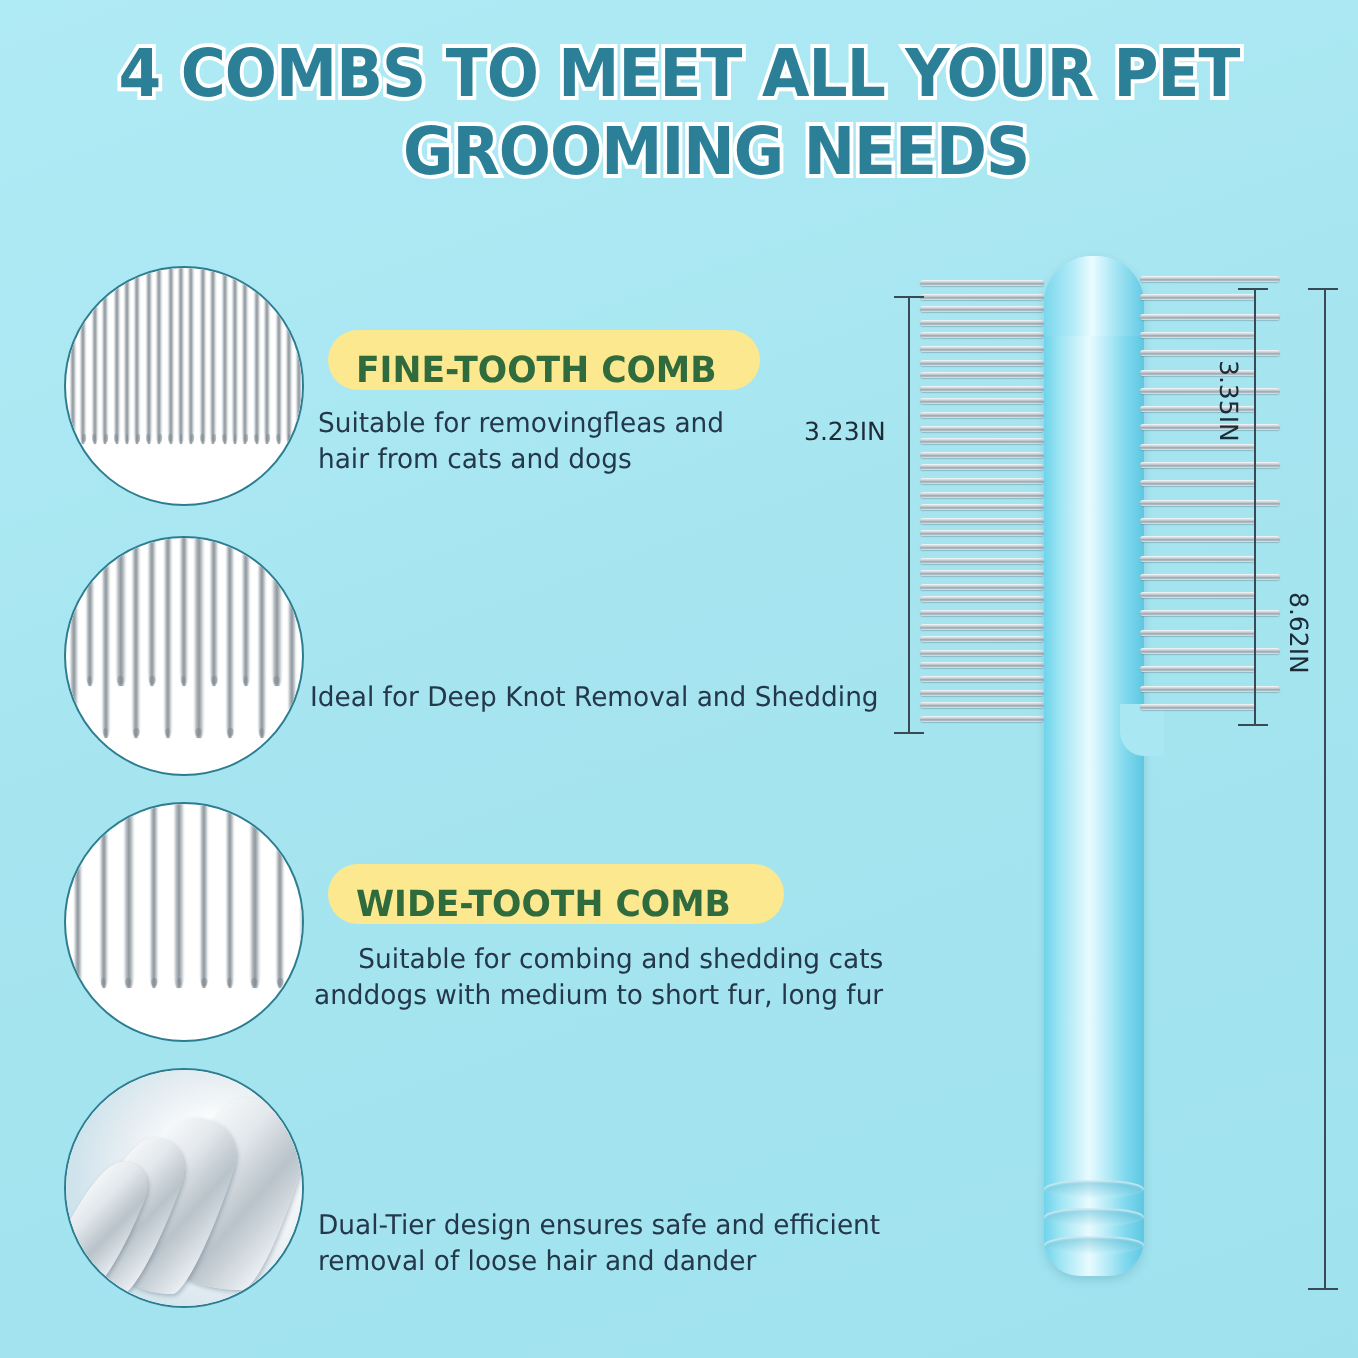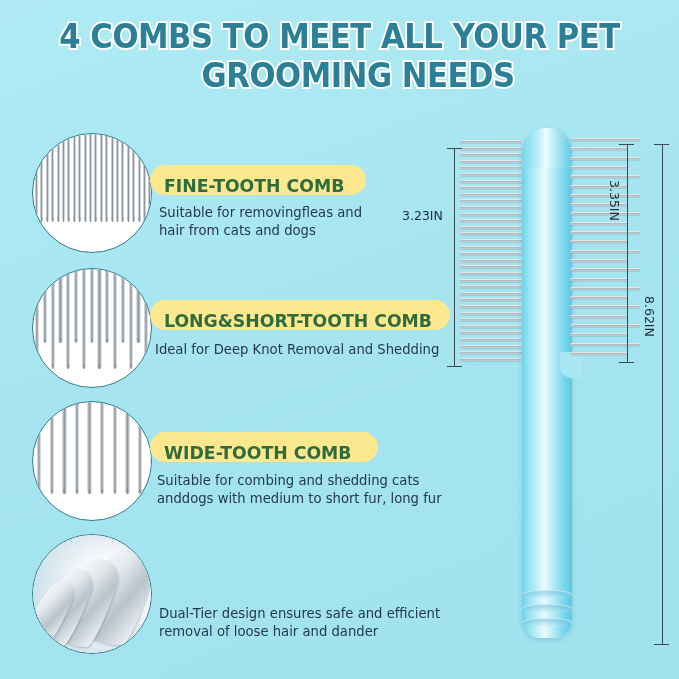--- a/index.html
+++ b/index.html
@@ -25,21 +25,21 @@
     color:#2b7f96;
     -webkit-text-stroke:4px #ffffff;
     paint-order:stroke fill;
     text-transform:uppercase;
     transform:scaleX(0.93);
   }
   .heading .l2{display:block;padding-left:40px;}
 
   
   .feature{position:absolute;left:0;width:470px;height:132px;}
-  .f1{top:133px;} .f2{top:268px;} .f3{top:401px;} .f4{top:534px;}
+  .f1{top:133px;} .f2{top:268px;} .f3{top:401px;text-align:right;} .f4{top:534px;}
 
   .circle{
     position:absolute;left:32px;top:0;
     width:120px;height:120px;border-radius:50%;
     background:#ffffff;
     border:1.6px solid #2d7d91;
     overflow:hidden;
     box-sizing:border-box;
   }
   .circ-in{position:absolute;inset:0;overflow:hidden;border-radius:50%;}
@@ -69,20 +69,21 @@
 
   
   .pill{
     position:absolute;
     height:30px;
     background:#fbe88f;
     border-radius:16px;
     display:flex;align-items:center;
     padding:10px 16px 0 14px;
     box-sizing:border-box;
+    margin-left:14px;
   }
   .pill-text{
     font-family:"DejaVu Sans", sans-serif;
     font-size:18px;font-weight:600;
     color:#2f6b3c;
     white-space:nowrap;
     transform:scaleX(0.96);
     transform-origin:left center;
   }
   .desc{
@@ -211,23 +212,20 @@
             <div class="tooth" style="left: 56.6px; width: 4.2px; height: 78px;"></div>
             <div class="tooth" style="left: 64.4px; width: 4.2px; height: 104px;"></div>
             <div class="tooth" style="left: 72.2px; width: 4.2px; height: 78px;"></div>
             <div class="tooth" style="left: 80px; width: 4.2px; height: 104px;"></div>
             <div class="tooth" style="left: 87.8px; width: 4.2px; height: 78px;"></div>
             <div class="tooth" style="left: 95.6px; width: 4.2px; height: 104px;"></div>
             <div class="tooth" style="left: 103.4px; width: 4.2px; height: 78px;"></div>
             <div class="tooth" style="left: 111.2px; width: 4.2px; height: 104px;"></div>
           </div>
         </div>
-    </div>
-    <div class="pill" style="left:150px;top:32px;width:300px;">
-      <span class="pill-text">LONG&amp;SHORT-TOOTH COMB</span>
     </div>
     <div class="desc" style="left:155px;top:72px;">Ideal for Deep Knot Removal and Shedding</div>
   </div>
 
   <div class="feature f3">
     <div class="circle">
       <div class="circ-in">
           <div class="teeth" id="t3">
             <div class="tooth" style="left: 4px; width: 4.4px; height: 96px;"></div>
             <div class="tooth" style="left: 16.6px; width: 4.4px; height: 96px;"></div>

